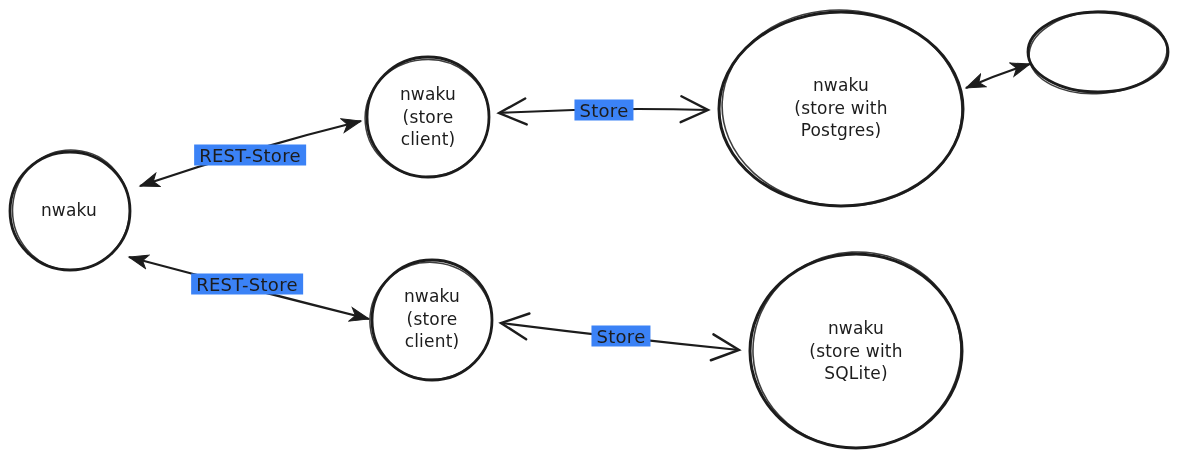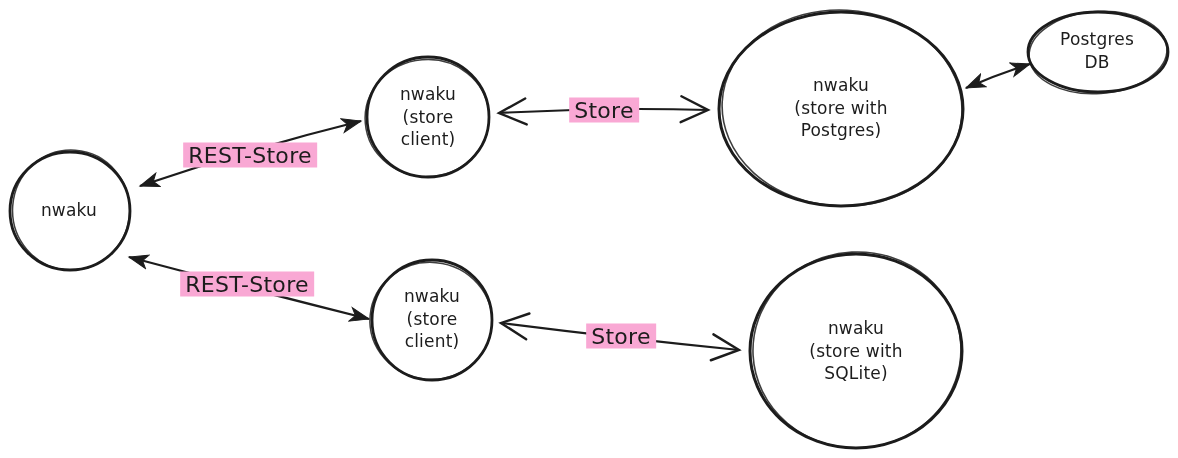--- a/index.html
+++ b/index.html
@@ -22,23 +22,23 @@
     white-space: pre-line;
     font-size: 17px;
     line-height: 1.33;
     color: #1c1c1c;
     letter-spacing: 0.2px;
     pointer-events: none;
   }
   .edge-label {
     position: absolute;
     transform: translate(-50%, -50%);
-    background: #f9a8d4;
+    background: #3b82f6;
     padding: 0 5px;
-    font-size: 22px;
+    font-size: 18px;
     color: #1c1c1c;
     letter-spacing: 0.3px;
     white-space: nowrap;
   }
 </style>
 </head>
 <body>
 
 <div id="canvas">
 
@@ -96,22 +96,20 @@
   <div class="node-label" style="left:69px; top:210px;">nwaku</div>
 
   <div class="node-label" style="left:428px; top:117px;">nwaku
 (store
 client)</div>
 
   <div class="node-label" style="left:841px; top:108px;">nwaku
 (store with
 Postgres)</div>
 
-  <div class="node-label" style="left:1097px; top:51px;">Postgres
-DB</div>
 
   <div class="node-label" style="left:432px; top:319px;">nwaku
 (store
 client)</div>
 
   <div class="node-label" style="left:856px; top:351px;">nwaku
 (store with
 SQLite)</div>
 
   <div class="edge-label" style="left:250px; top:155px;">REST-Store</div>

